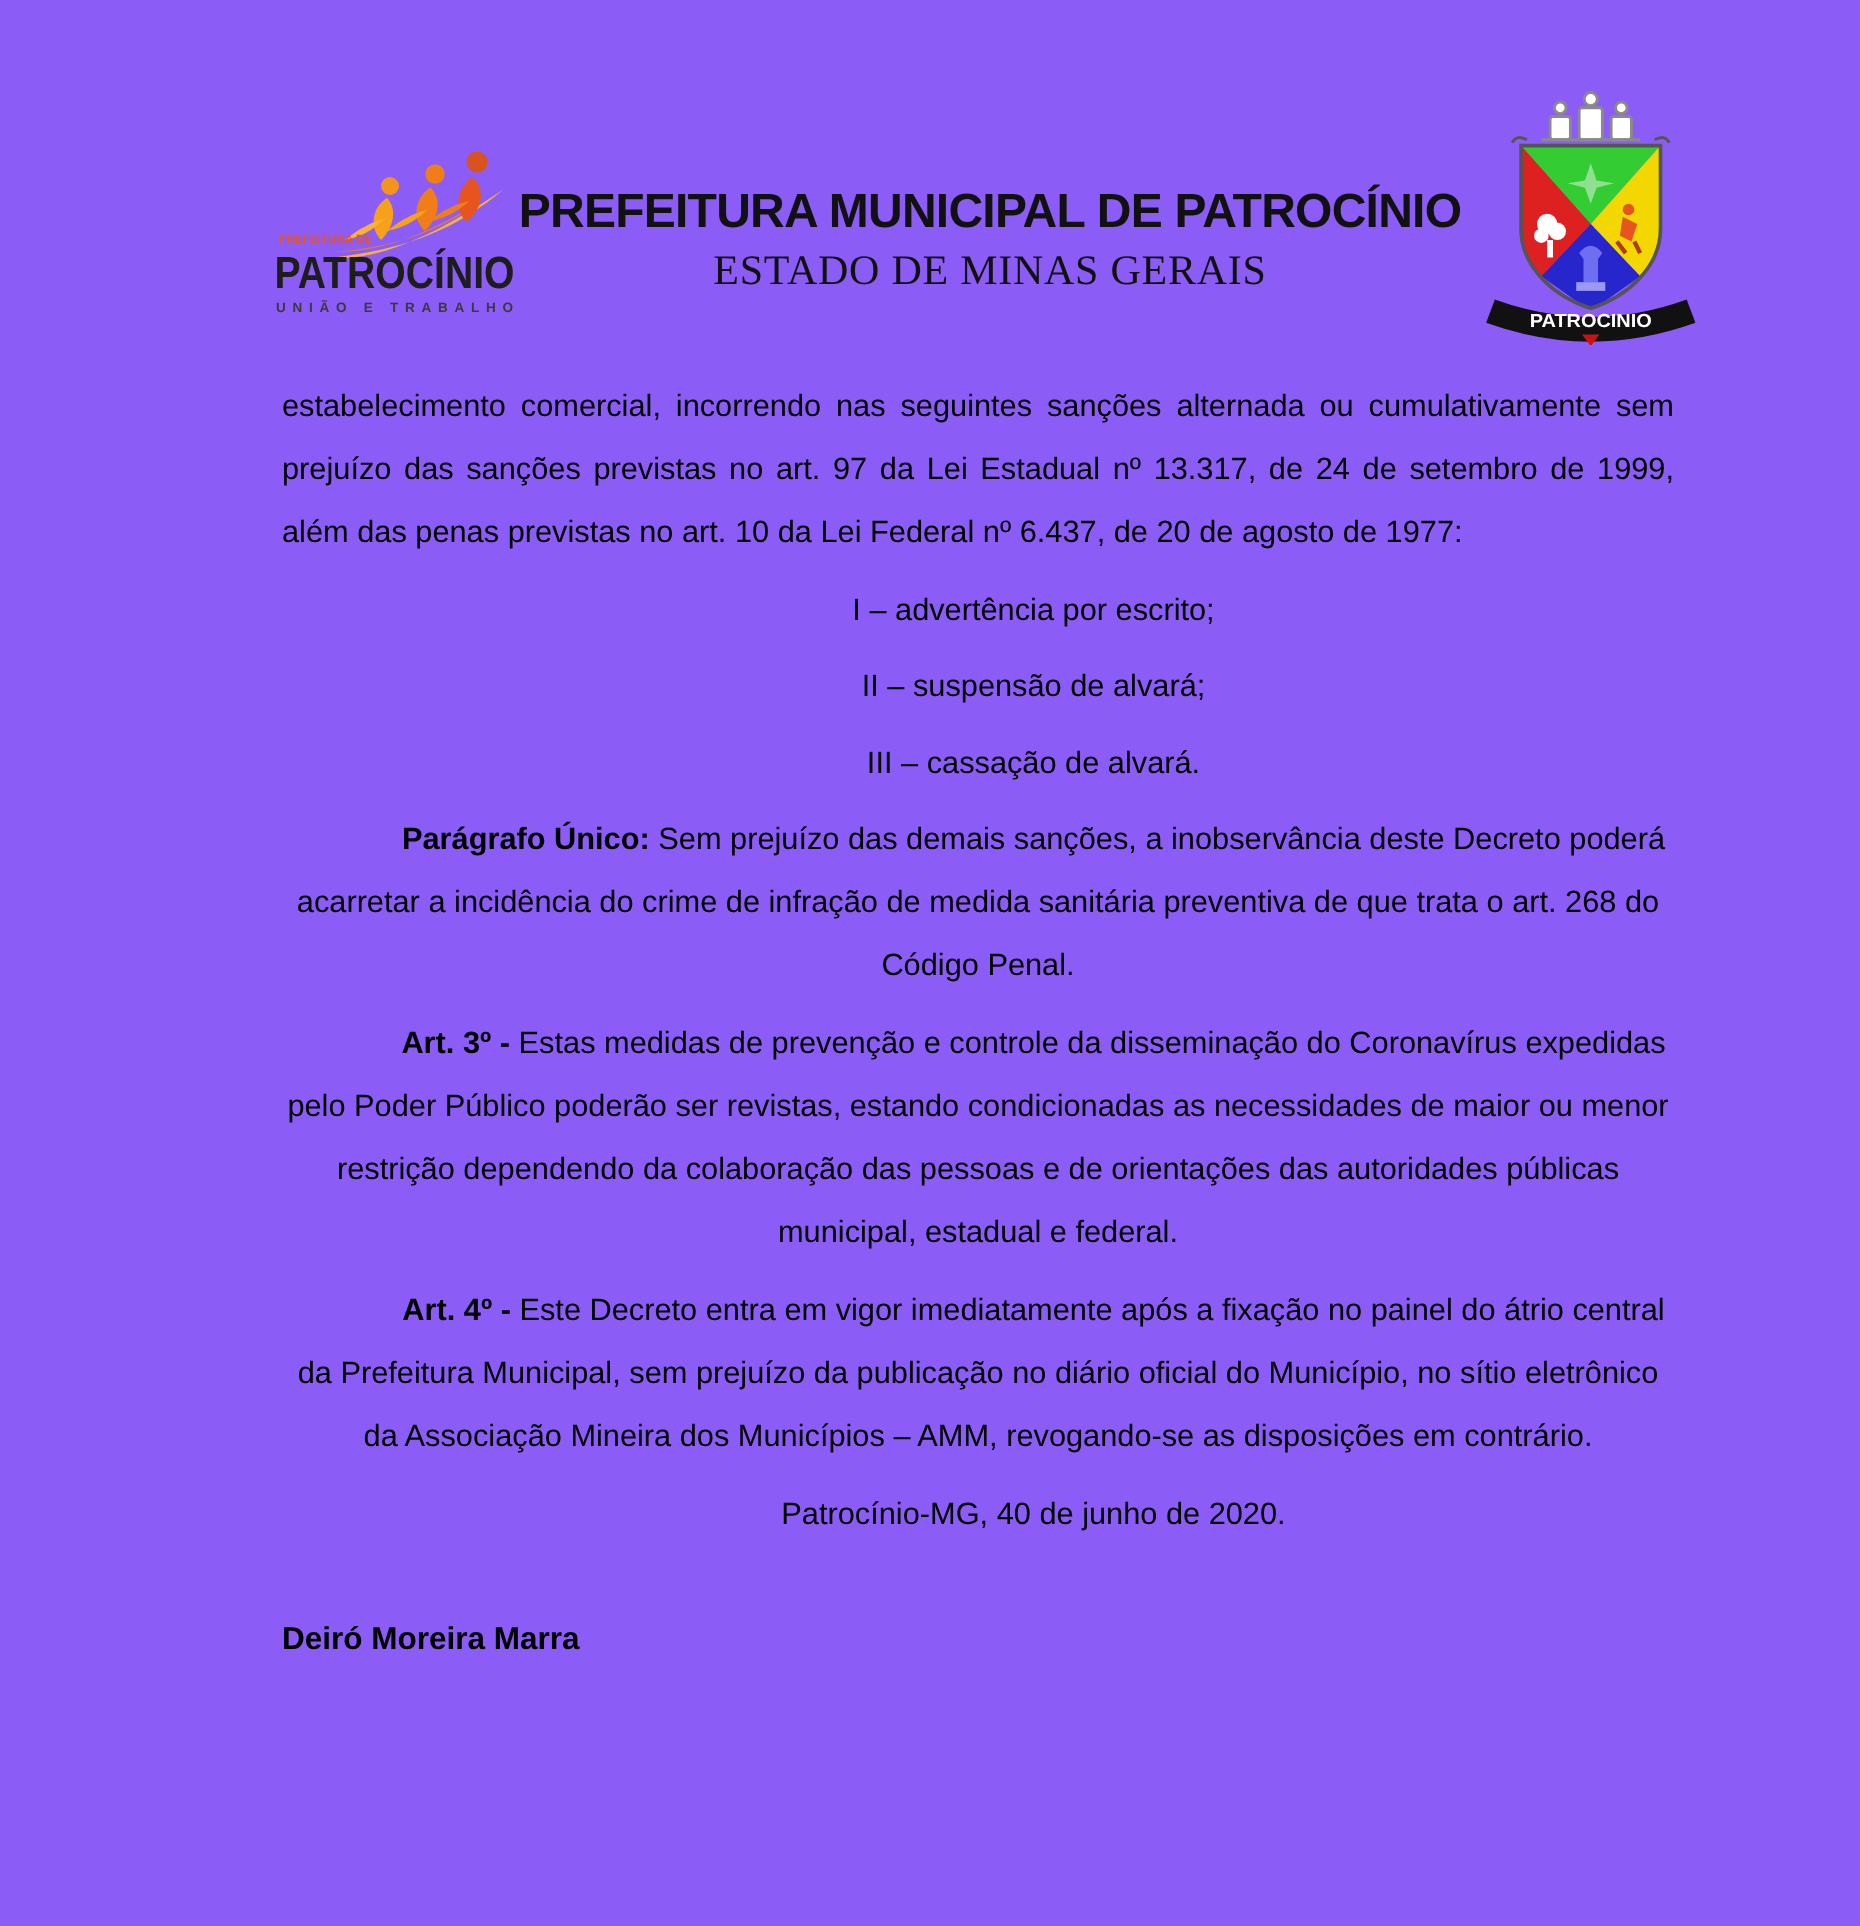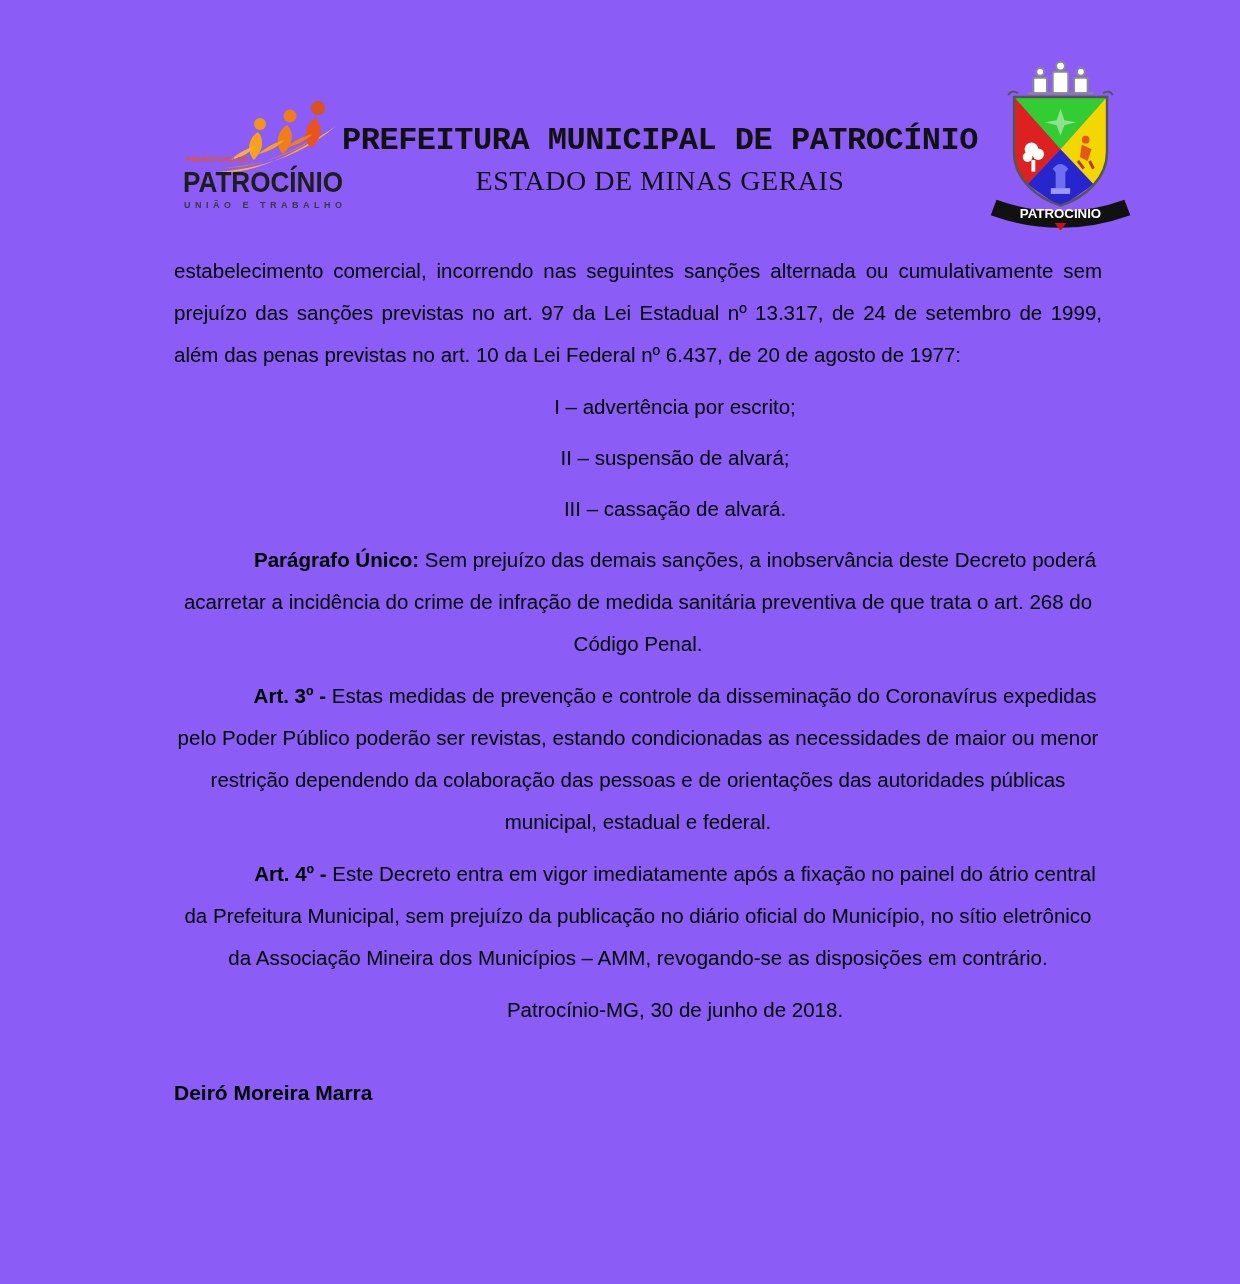--- a/index.html
+++ b/index.html
@@ -12,34 +12,34 @@
     color: #000000;
     overflow: hidden;
     margin: 0 auto;
   }
 
   
   .header { position: absolute; left: 0; top: 0; width: 1240px; height: 240px; }
   .logo-wrap   { position: absolute; left: 168px; top: 92px; width: 195px; height: 125px; }
   .titles      { position: absolute; left: 320px; top: 122px; width: 680px; text-align: center; }
   .title-line1 {
-    font-family: Liberation Mono, monospace;
+    font-family: Liberation Sans, sans-serif;
     font-weight: bold; font-size: 32px; letter-spacing: -0.5px;
     color: #111; white-space: nowrap;
   }
   .title-line2 {
     font-family: "Liberation Serif", serif;
     font-weight: normal; font-size: 28px; letter-spacing: 0.5px;
     color: #111; margin-top: 6px; white-space: nowrap;
   }
   .crest-wrap { position: absolute; left: 983px; top: 60px; width: 155px; height: 170px; }
 
   
   .doc-body {
-    position: absolute; left: 174px; top: 250px; width: 928px;
+    position: absolute; left: 188px; top: 250px; width: 928px;
     font-size: 20.5px; line-height: 42px;
   }
   .doc-body p { margin: 0 0 10px 0; }
   p.justified { text-align: justify; }
   p.indent    { text-indent: 74px; text-align: center; }
   .lead-bold  { font-weight: bold; }
   .items { margin: 4px 0 2px 0; }
   .items p { margin: 0 0 9px 0; }
 
   
@@ -144,20 +144,20 @@
       <p class="indent">II – suspensão de alvará;</p>
       <p class="indent">III – cassação de alvará.</p>
     </div>
 
     <p class="justified indent"><span class="lead-bold">Parágrafo Único:</span> <span>Sem prejuízo das demais sanções, a inobservância deste Decreto poderá acarretar a incidência do crime de infração de medida sanitária preventiva de que trata o art. 268 do Código Penal.</span></p>
 
     <p class="justified indent"><span class="lead-bold">Art. 3º -</span> <span>Estas medidas de prevenção e controle da disseminação do Coronavírus expedidas pelo Poder Público poderão ser revistas, estando condicionadas as necessidades de maior ou menor restrição dependendo da colaboração das pessoas e de orientações das autoridades públicas municipal, estadual e federal.</span></p>
 
     <p class="justified indent"><span class="lead-bold">Art. 4º -</span> <span>Este Decreto entra em vigor imediatamente após a fixação no painel do átrio central da Prefeitura Municipal, sem prejuízo da publicação no diário oficial do Município, no sítio eletrônico da Associação Mineira dos Municípios – AMM, revogando-se as disposições em contrário.</span></p>
 
-    <p class="indent">Patrocínio-MG, 30 de junho de 2018.</p>
+    <p class="indent">Patrocínio-MG, 40 de junho de 2020.</p>
 
     <div class="signature">
       <div>Deiró Moreira Marra</div>
     </div>
 
   </div>
 </div>
 
 </body></html>

